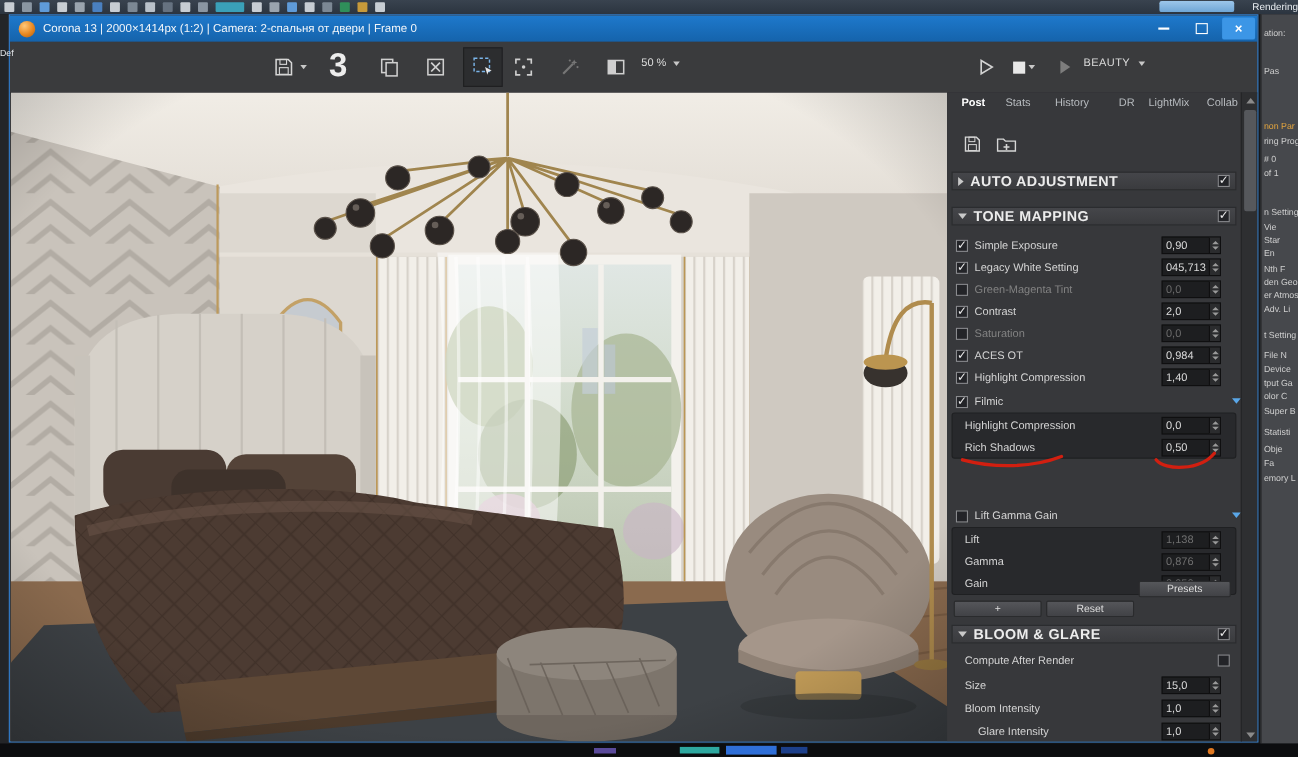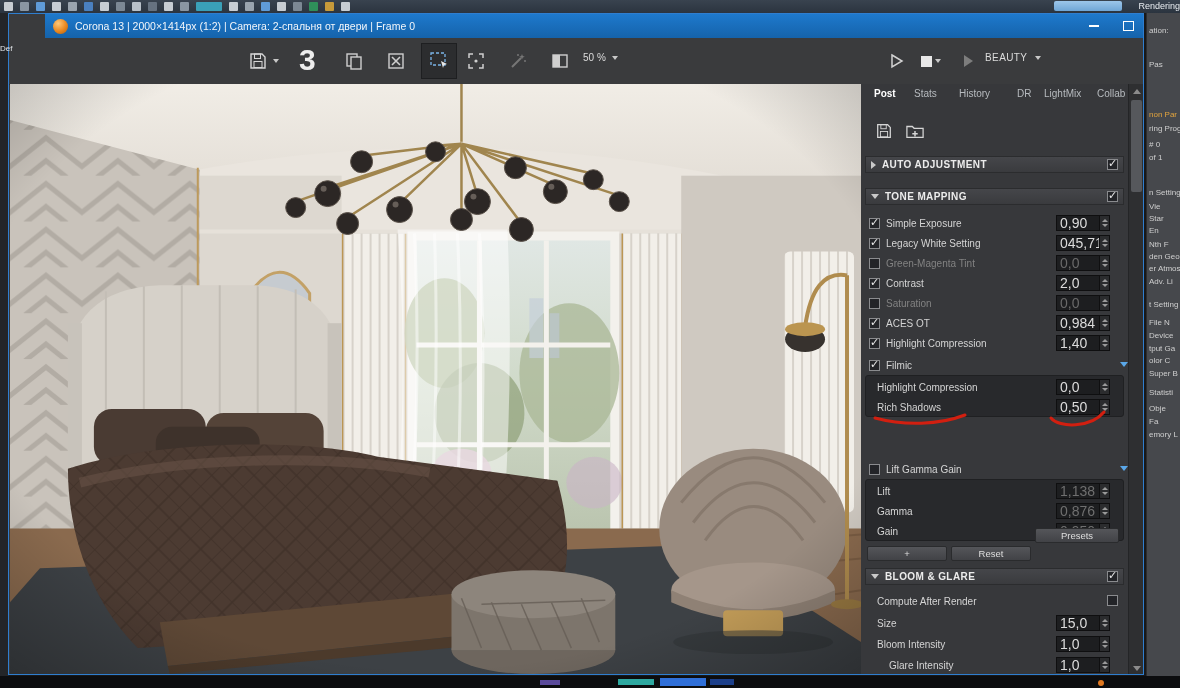--- a/index.html
+++ b/index.html
@@ -19,21 +19,21 @@
   .def-label{position:absolute;left:0;top:44px;font-size:8px;color:#e2e5e8;z-index:8;}
   .max-right{position:absolute;left:1146px;top:13px;width:34px;height:663px;background:#46484c;border-left:1px solid #2c2d2f;}
   .frag{position:absolute;left:2px;width:32px;font-size:8px;line-height:10px;color:#cfcfcf;white-space:nowrap;overflow:hidden;}
   .frag.orange{color:#e2a43e;}
   .bottom-strip{position:absolute;left:0;top:676px;width:1180px;height:12px;background:#0c0d0f;}
 
   
   .corona-window{position:absolute;left:8px;top:13px;width:1136px;height:662px;
     border:1px solid #2f7ecf;box-sizing:border-box;background:#3a3b3d;overflow:hidden;}
   .titlebar{position:absolute;left:0;top:0;width:100%;height:24px;
-    background:linear-gradient(#1e79cc,#1563ab);display:flex;align-items:center;margin-left:36px;}
+    background:linear-gradient(#1e79cc,#1563ab);display:flex;align-items:center;}
   .corona-logo{width:15px;height:15px;border-radius:50%;margin:0 7px 0 8px;
     background:radial-gradient(circle at 35% 30%,#ffc879,#e8871f 55%,#a85a10);flex:0 0 auto;}
   .title-text{font-size:10.5px;color:#f2f6fa;white-space:nowrap;}
   .win-btn{position:absolute;top:2px;width:30px;height:20px;display:flex;align-items:center;justify-content:center;}
   .wb-min span{width:10px;height:2px;background:#fff;display:block;}
   .wb-max span{width:9px;height:8px;border:1.5px solid #fff;display:block;}
   .wb-close{background:#3c96e6;border-radius:2px;color:#fff;font-size:12px;font-weight:bold;}
 
   
   .vfb-toolbar{position:absolute;left:0;top:24px;width:100%;height:46px;background:#3a3b3d;border-bottom:1px solid #2d2e30;}
@@ -53,41 +53,41 @@
 
   
   .panel{position:absolute;left:852px;top:70px;width:267px;height:592px;background:#37383b;}
   .tab{position:absolute;top:4px;height:16px;font-size:10px;color:#b7bbbf;cursor:default;}
   .tab.active{color:#ffffff;font-weight:bold;}
   .p-ic{position:absolute;top:38px;width:20px;height:18px;}
 
   .section-h{position:absolute;left:4px;width:259px;height:17px;box-sizing:border-box;
     background:linear-gradient(#45464a,#3a3b3e);border:1px solid #2b2c2e;
     display:flex;align-items:center;padding:0 5px;}
-  .sh-title{margin-left:6px;flex:1;font-size:10px;font-weight:bold;letter-spacing:.4px;color:#ececec;}
+  .sh-title{margin-left:6px;flex:1;font-size:13px;font-weight:bold;letter-spacing:.4px;color:#ececec;}
   .tri-right{width:0;height:0;border-top:4px solid transparent;border-bottom:4px solid transparent;border-left:5px solid #c9c9c9;}
   .tri-down{width:0;height:0;border-left:4px solid transparent;border-right:4px solid transparent;border-top:5px solid #c9c9c9;}
   .tri-down.blue{border-top-color:#5aa7e8;}
   .tri-left.blue{width:0;height:0;border-top:4px solid transparent;border-bottom:4px solid transparent;border-right:5px solid #5aa7e8;}
   .right-end{position:absolute;left:251px;top:6px;}
 
   .cb{width:11px;height:11px;border:1px solid #8a8b8e;background:#232428;box-sizing:border-box;position:relative;flex:0 0 auto;}
   .cb.checked::after{content:"✓";position:absolute;left:0px;top:-3px;font-size:11px;color:#eaeaea;}
   .shcb{margin-left:auto;}
 
   .tm-row{position:absolute;left:8px;width:251px;height:18px;display:flex;align-items:center;}
   .tm-row .cb{margin-right:6px;}
   .rl{font-size:10px;color:#d4d4d4;white-space:nowrap;}
   .tm-row.dis .rl{color:#828282;}
   .tm-row.dis .fv{color:#6a6a6a;}
   .tm-row.valdis .fv{color:#6f6f6f;}
   .tm-row.sub .rl{margin-left:8px;}
   .field{position:absolute;left:187px;width:52px;height:14px;background:#1d1e20;border:1px solid #0f0f10;
     box-sizing:content-box;display:flex;align-items:center;}
-  .fv{flex:1;font-size:14px;color:#dcdcdc;padding-left:3px;white-space:nowrap;overflow:hidden;}
+  .fv{flex:1;font-size:10px;color:#dcdcdc;padding-left:3px;white-space:nowrap;overflow:hidden;}
   .spin{width:9px;height:100%;display:flex;flex-direction:column;align-items:center;justify-content:center;gap:2px;
     background:#2b2c2e;border-left:1px solid #0f0f10;}
   .spin i{display:block;width:0;height:0;border-left:3px solid transparent;border-right:3px solid transparent;}
   .spin .su{border-bottom:3px solid #9a9a9a;}
   .spin .sd{border-top:3px solid #9a9a9a;}
   .sub-panel{position:absolute;left:4px;width:259px;background:#28292c;border:1px solid #1f2022;border-radius:3px;box-sizing:border-box;}
   .cb-right{position:absolute;left:238px;top:3px;}
 
   .p-btn{position:absolute;height:15px;background:linear-gradient(#55565a,#414246);border:1px solid #2a2b2d;
     box-sizing:border-box;color:#dedede;font-size:9.5px;display:flex;align-items:center;justify-content:center;border-radius:2px;}

